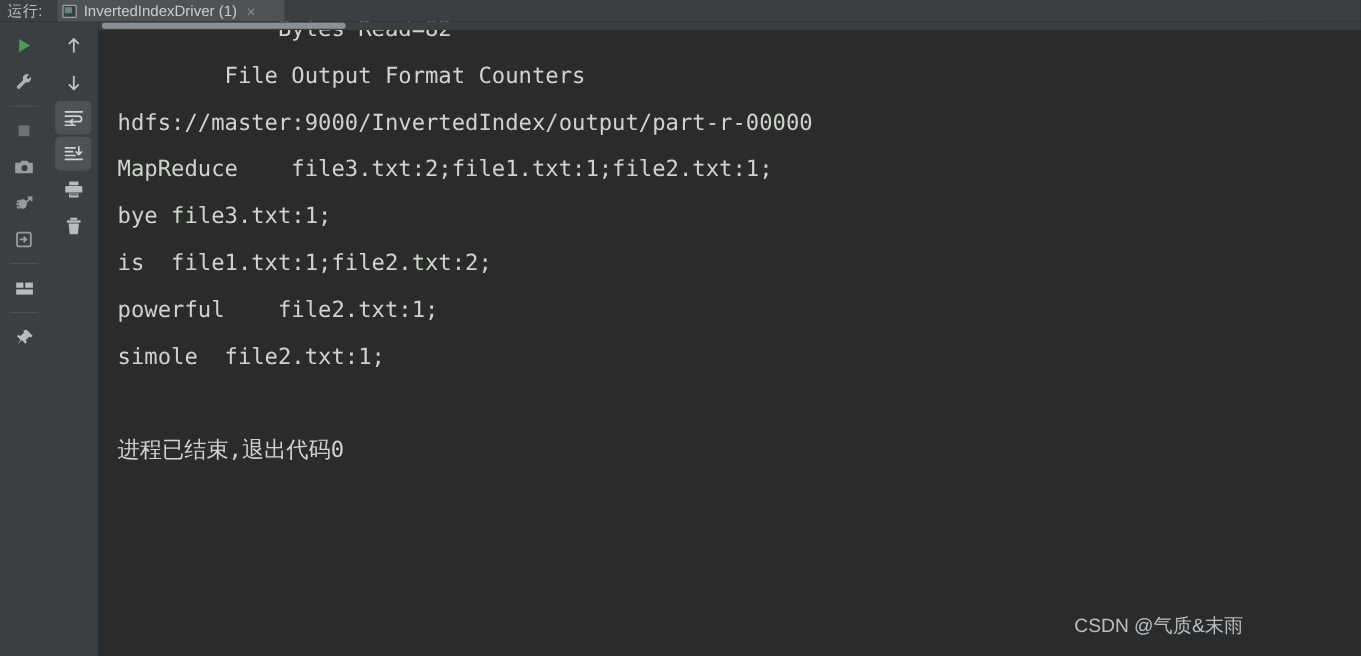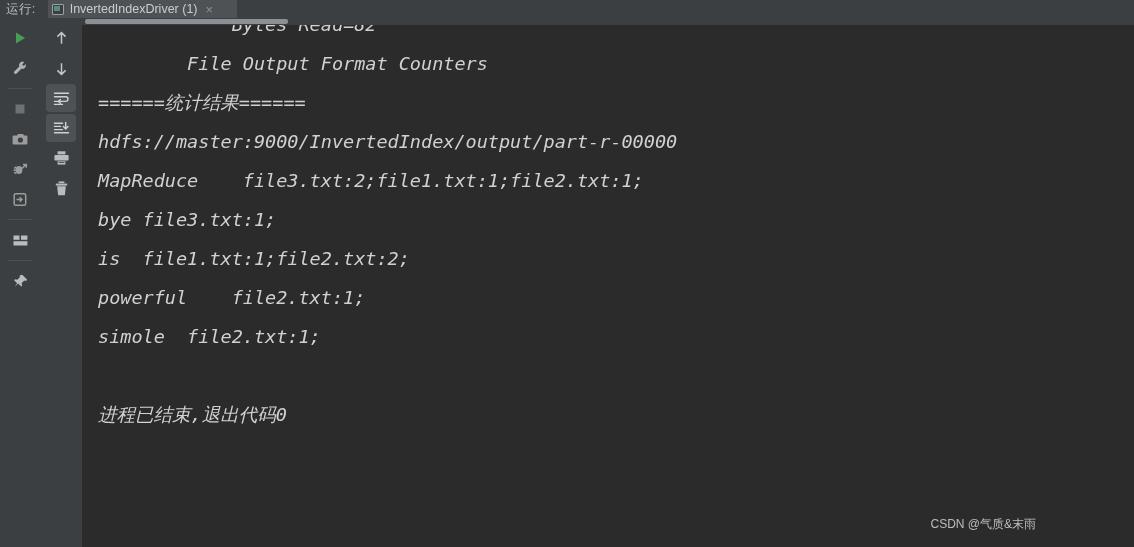--- a/index.html
+++ b/index.html
@@ -94,21 +94,20 @@
   }
   .ico{ display:block; }
 
   
   .console{
     position:absolute;
     left:82px; top:18px;
     width:1052px; height:529px;
     background:#2b2b2b;
     overflow:hidden;
-    font-style:italic;
   }
   .hscroll-track{
     position:absolute;
     left:82px; top:18px;
     width:1052px; height:7px;
     background:#3c3f41;
   }
   .hscroll-thumb{
     position:absolute;
     left:85px; top:19px;
@@ -130,21 +129,21 @@
     height:39px;
   }
   .cline.cut{ height:32px; line-height:26px; overflow:hidden; }
   .cline.blank{ color:transparent; }
 
   
   .watermark{
     position:absolute;
     right:14px; bottom:14px;
     color:#c6c9cc;
-    font-size:12px;
+    font-size:16px;
     font-family:"Liberation Sans", sans-serif;
     white-space:nowrap;
     opacity:0.92;
   }
 </style>
 </head>
 <body>
 
 <div id="app">
 
@@ -265,21 +264,20 @@
         <rect x="2.8" y="3.6" width="11.4" height="2" fill="#b9bbbd"></rect>
         <path d="M4.2 6.2h8.6l-0.8 8.2a1 1 0 0 1-1 .9H6a1 1 0 0 1-1-.9z" fill="#b9bbbd"></path>
       </svg>
     </div>
   </div>
 
   <div class="console">
     <div class="console-inner">
       <div class="cline cut">            Bytes Read=82</div>
       <div class="cline">        File Output Format Counters</div>
-      <div class="cline">======统计结果======</div>
       <div class="cline">hdfs://master:9000/InvertedIndex/output/part-r-00000</div>
       <div class="cline">MapReduce    file3.txt:2;file1.txt:1;file2.txt:1;</div>
       <div class="cline">bye file3.txt:1;</div>
       <div class="cline">is  file1.txt:1;file2.txt:2;</div>
       <div class="cline">powerful    file2.txt:1;</div>
       <div class="cline">simole  file2.txt:1;</div>
       <div class="cline blank"></div>
       <div class="cline">进程已结束,退出代码0</div>
     </div>
   </div>

